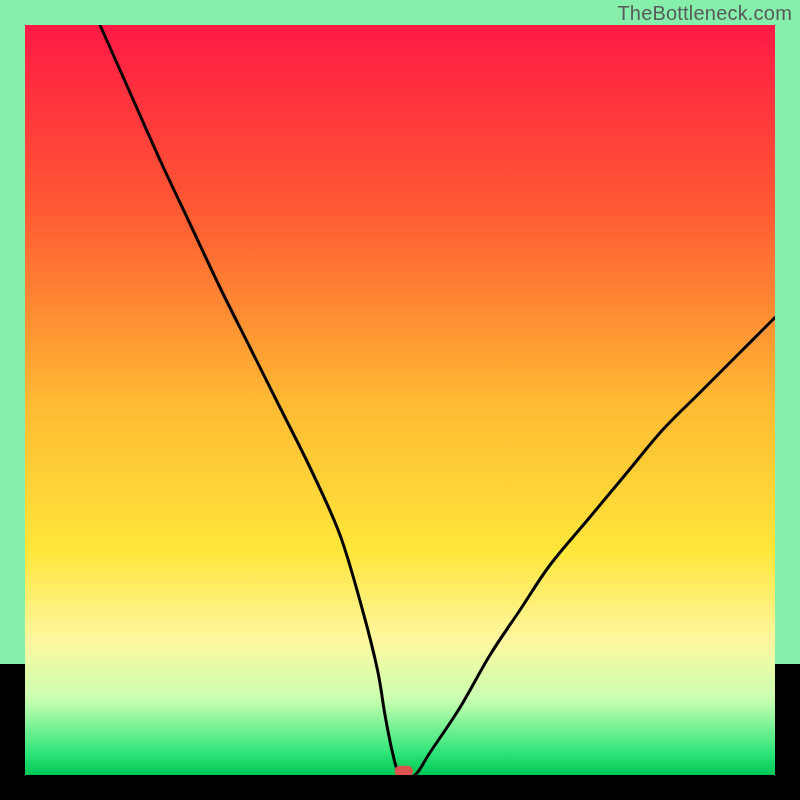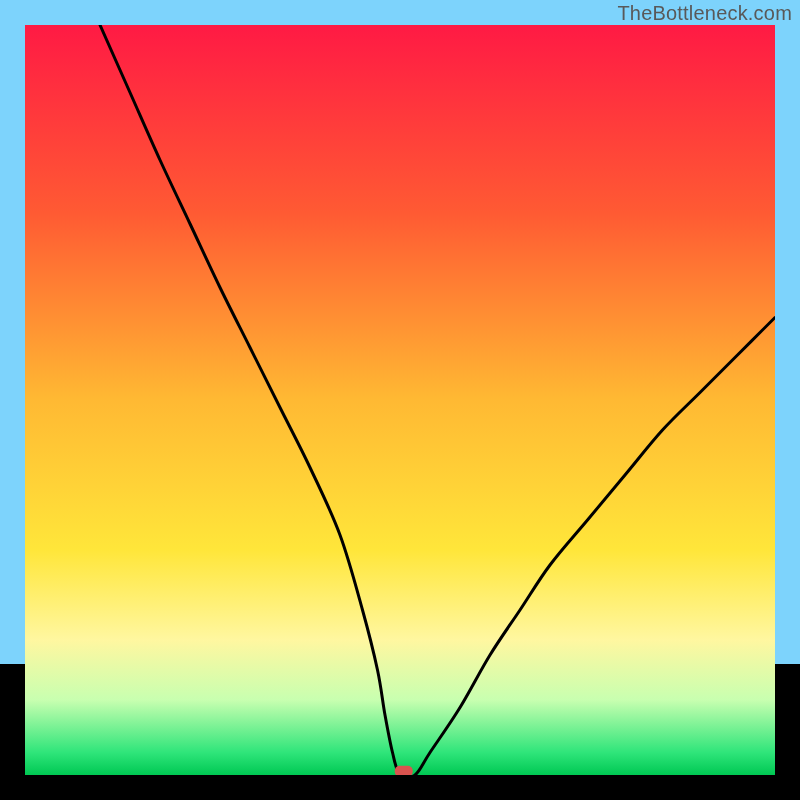--- a/index.html
+++ b/index.html
@@ -8,21 +8,21 @@
     width: 800px;
     height: 800px;
     background: #000;
     font-family: Arial, Helvetica, sans-serif;
     overflow: hidden;
   }
   .frame {
     position: relative;
     width: 800px;
     height: 664px;
-    background: #7dd3fc;
+    background: #86efac;
   }
   .watermark {
     position: absolute;
     top: 2px;
     right: 8px;
     color: #595959;
     font-size: 20px;
     font-weight: 500;
     letter-spacing: 0.2px;
     z-index: 10;

